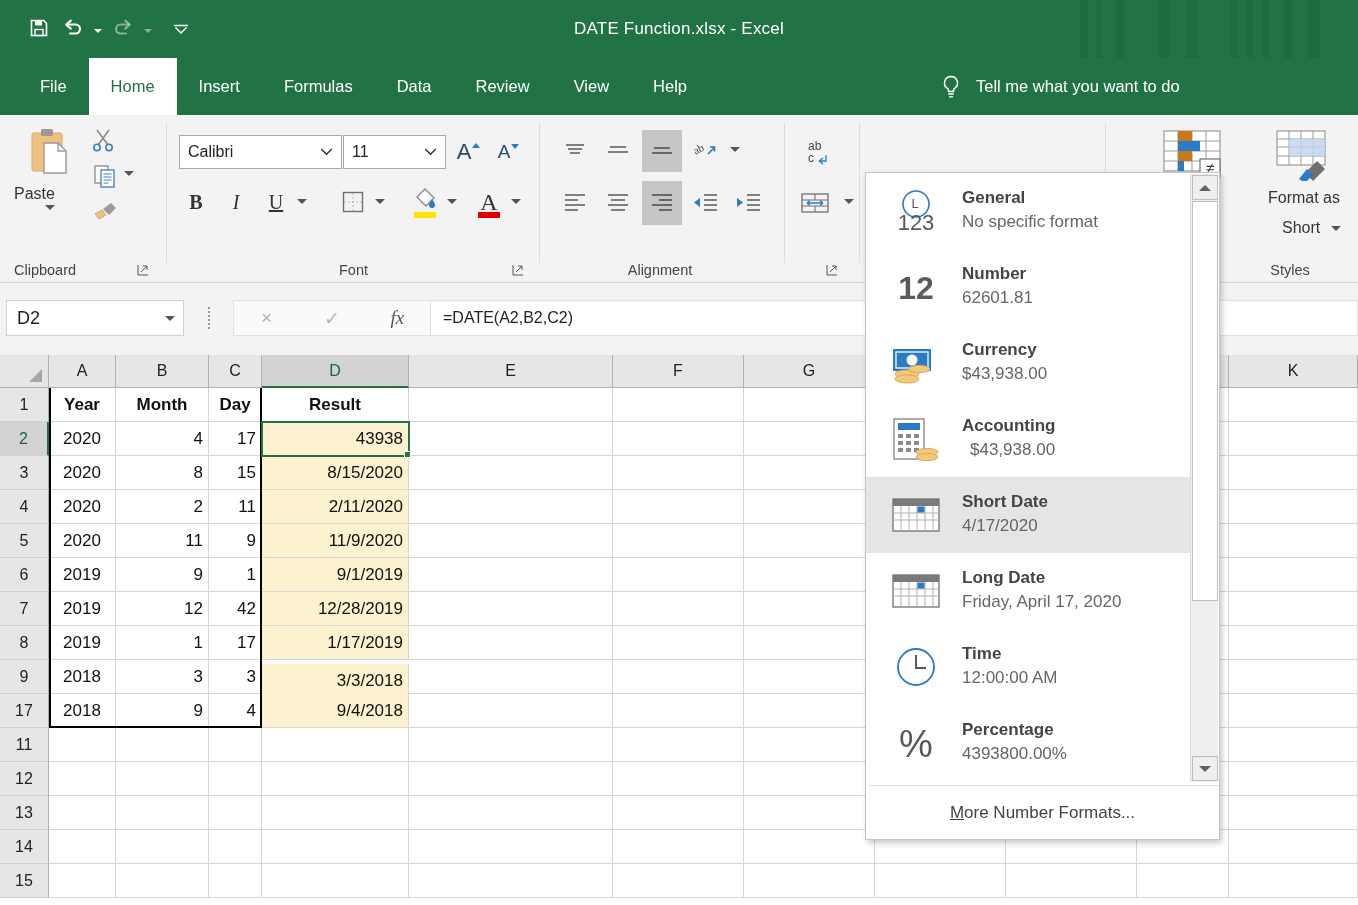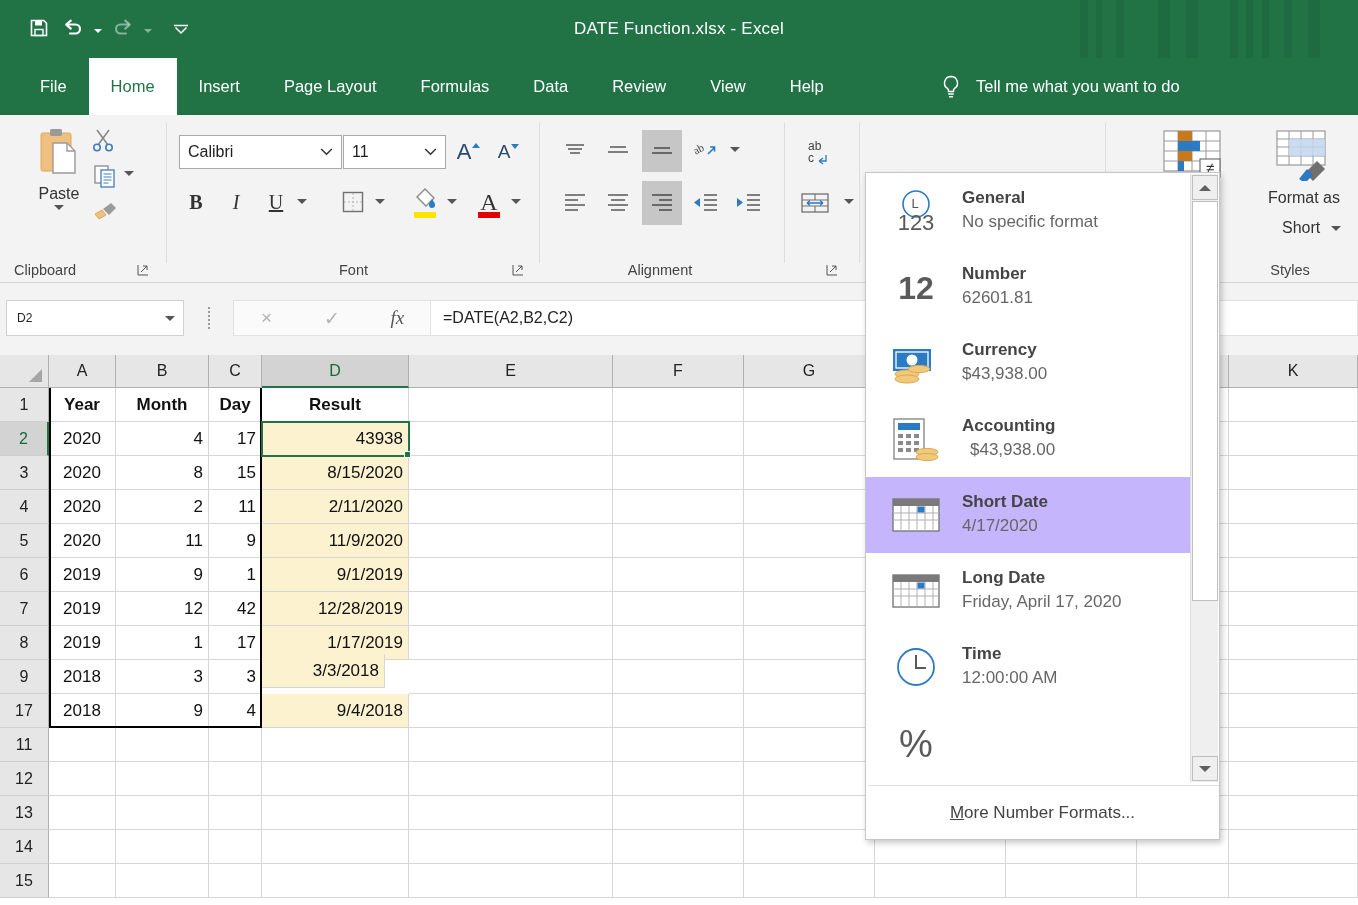--- a/index.html
+++ b/index.html
@@ -68,21 +68,21 @@
   }
   .rgroup { position: absolute; top: 0; height: 167px; }
   .rgroup-label {
     position: absolute; bottom: 4px; left: 0; width: 100%;
     text-align: center; font-size: 14.5px; color: #444; 
   }
   .rgroup-divider { position: absolute; top: 8px; width: 1px; height: 140px; background: #dddddd; }
   .dlg-launcher { position: absolute; bottom: 6px; font-size: 11px; color: #555; }
 
   
-  .paste-btn { position: absolute; left: 23px; top: 10px; width: 72px; text-align: center; }
+  .paste-btn { position: absolute; left: 14px; top: 10px; width: 72px; }
   .paste-lbl { font-size: 16px; color: #333; margin-top: 2px; }
   .mini-btn { position: absolute; width: 30px; height: 26px; }
 
   
   .combo {
     position: absolute; background: #ffffff; border: 1px solid #a9a9a9;
     display: flex; align-items: center; justify-content: space-between;
   }
   .combo-text { font-size: 16px; color: #222; padding-left: 8px; }
   .combo-arrow { width: 30px; display: flex; align-items: center; justify-content: center; }
@@ -106,21 +106,21 @@
 
   
   .fbar {
     position: absolute; left: 0; top: 283px; width: 1358px; height: 72px;
     background: #f3f3f3;
   }
   .namebox {
     position: absolute; left: 6px; top: 300px; width: 178px; height: 36px;
     background: #ffffff; border: 1px solid #d0d0d0; display: flex; align-items: center;
   }
-  .namebox-text { flex: 1; padding-left: 10px; font-size: 12px; color: #222; }
+  .namebox-text { flex: 1; padding-left: 10px; font-size: 18px; color: #222; }
   .namebox-arrow { width: 26px; display: flex; align-items: center; justify-content: center; }
   .fbar-dots { position: absolute; left: 206px; top: 307px; width: 6px; height: 22px;
     display: flex; flex-direction: column; justify-content: space-between; align-items: center; }
   .fbar-dots i { display: block; width: 2px; height: 2px; background: #9a9a9a; }
   .fbtns {
     position: absolute; left: 233px; top: 300px; width: 198px; height: 36px;
     background: #fafafa; border: 1px solid #e2e2e2; display: flex; align-items: center;
   }
   .fbtns > div { flex: 1; text-align: center; font-size: 19px; color: #b3b3b3; }
   .formula-input {
@@ -176,21 +176,21 @@
   .dd {
     position: absolute; left: 865px; top: 172px; width: 355px; height: 668px;
     background: #ffffff; border: 1px solid #c6c6c6;
     box-shadow: 2px 3px 6px rgba(0,0,0,0.22);
     z-index: 50;
   }
   .dd-list { position: absolute; left: 0; top: 0; width: 326px; height: 610px; overflow: hidden; }
   .dd-item {
     height: 76px; display: flex; align-items: center; padding-left: 22px; gap: 18px;
   }
-  .dd-item.hl { background: #c4b5fd; }
+  .dd-item.hl { background: #e5e5e5; }
   .dd-ico { width: 56px; height: 56px; flex: 0 0 56px; position: relative; }
   .dd-txt { display: flex; flex-direction: column; justify-content: center; }
   .dd-name { font-size: 17px; font-weight: bold; color: #444; line-height: 1.35; }
   .dd-sample { font-size: 17px; color: #666; line-height: 1.45; }
   .dd-sample.indent { padding-left: 8px; }
   .dd-sep { position: absolute; left: 2px; top: 612px; width: 351px; height: 1px; background: #e1e1e1; }
   .dd-more {
     position: absolute; left: 0; top: 613px; width: 353px; height: 53px;
     display: flex; align-items: center; justify-content: center;
     font-size: 17px; color: #444;
@@ -259,21 +259,20 @@
     </div>
 
     <div class="win-title">DATE Function.xlsx  -  Excel</div>
   </div>
 
   <div class="tabbar">
     <div class="tabs">
       <div class="tab">File</div>
       <div class="tab active">Home</div>
       <div class="tab">Insert</div>
-      <div class="tab">Page Layout</div>
       <div class="tab">Formulas</div>
       <div class="tab">Data</div>
       <div class="tab">Review</div>
       <div class="tab">View</div>
       <div class="tab">Help</div>
     </div>
     <div class="tellme">
       <span>
         <svg width="22" height="26" viewBox="0 0 22 26">
           <path d="M11 2.5a6.5 6.5 0 0 0-3.6 11.9c.7.5 1.1 1.2 1.1 2v1h5v-1c0-.8.4-1.5 1.1-2A6.5 6.5 0 0 0 11 2.5z" fill="none" stroke="#fff" stroke-width="1.5"></path>
@@ -634,21 +633,21 @@
     <div class="cell r fill" style="left:262px; top:237px; width:147px; height:34px;">12/28/2019</div>
 
     <div class="cell c" style="left:49px;  top:271px; width:67px;  height:34px;">2019</div>
     <div class="cell r" style="left:116px; top:271px; width:93px;  height:34px;">1</div>
     <div class="cell r" style="left:209px; top:271px; width:53px;  height:34px;">17</div>
     <div class="cell r fill" style="left:262px; top:271px; width:147px; height:34px;">1/17/2019</div>
 
     <div class="cell c" style="left:49px;  top:305px; width:67px;  height:34px;">2018</div>
     <div class="cell r" style="left:116px; top:305px; width:93px;  height:34px;">3</div>
     <div class="cell r" style="left:209px; top:305px; width:53px;  height:34px;">3</div>
-    <div class="cell r fill" style="left:262px; top:299px; width:123px; height:34px;padding-left:12px;">3/3/2018</div>
+    <div class="cell r fill" style="left:262px; top:309px; width:147px; height:34px;padding-left:12px;">3/3/2018</div>
 
     <div class="cell c" style="left:49px;  top:339px; width:67px;  height:34px;">2018</div>
     <div class="cell r" style="left:116px; top:339px; width:93px;  height:34px;">9</div>
     <div class="cell r" style="left:209px; top:339px; width:53px;  height:34px;">4</div>
     <div class="cell r fill" style="left:262px; top:339px; width:147px; height:34px;">9/4/2018</div>
 
     <div class="cell" style="left:49px;  top:373px; width:67px;  height:34px;"></div>
     <div class="cell" style="left:116px; top:373px; width:93px;  height:34px;"></div>
     <div class="cell" style="left:209px; top:373px; width:53px;  height:34px;"></div>
     <div class="cell" style="left:262px; top:373px; width:147px; height:34px;"></div>
@@ -911,20 +910,24 @@
           <div class="dd-sample">12:00:00 AM</div>
         </div>
       </div>
 
       <div class="dd-item">
         <div class="dd-ico">
           <svg width="56" height="56" viewBox="0 0 56 56">
             <text x="28" y="42" text-anchor="middle" font-size="38" font-family="Liberation Sans, sans-serif" fill="#5a5a5a">%</text>
           </svg>
         </div>
+        <div class="dd-txt">
+          <div class="dd-name">Percentage</div>
+          <div class="dd-sample">4393800.00%</div>
+        </div>
       </div>
 
     </div>
 
     <div class="dd-sb">
       <div class="sb-btn sb-up">
           <div class="tri-u"></div>
         </div>
       <div class="sb-thumb"></div>
       <div class="sb-btn sb-dn">

